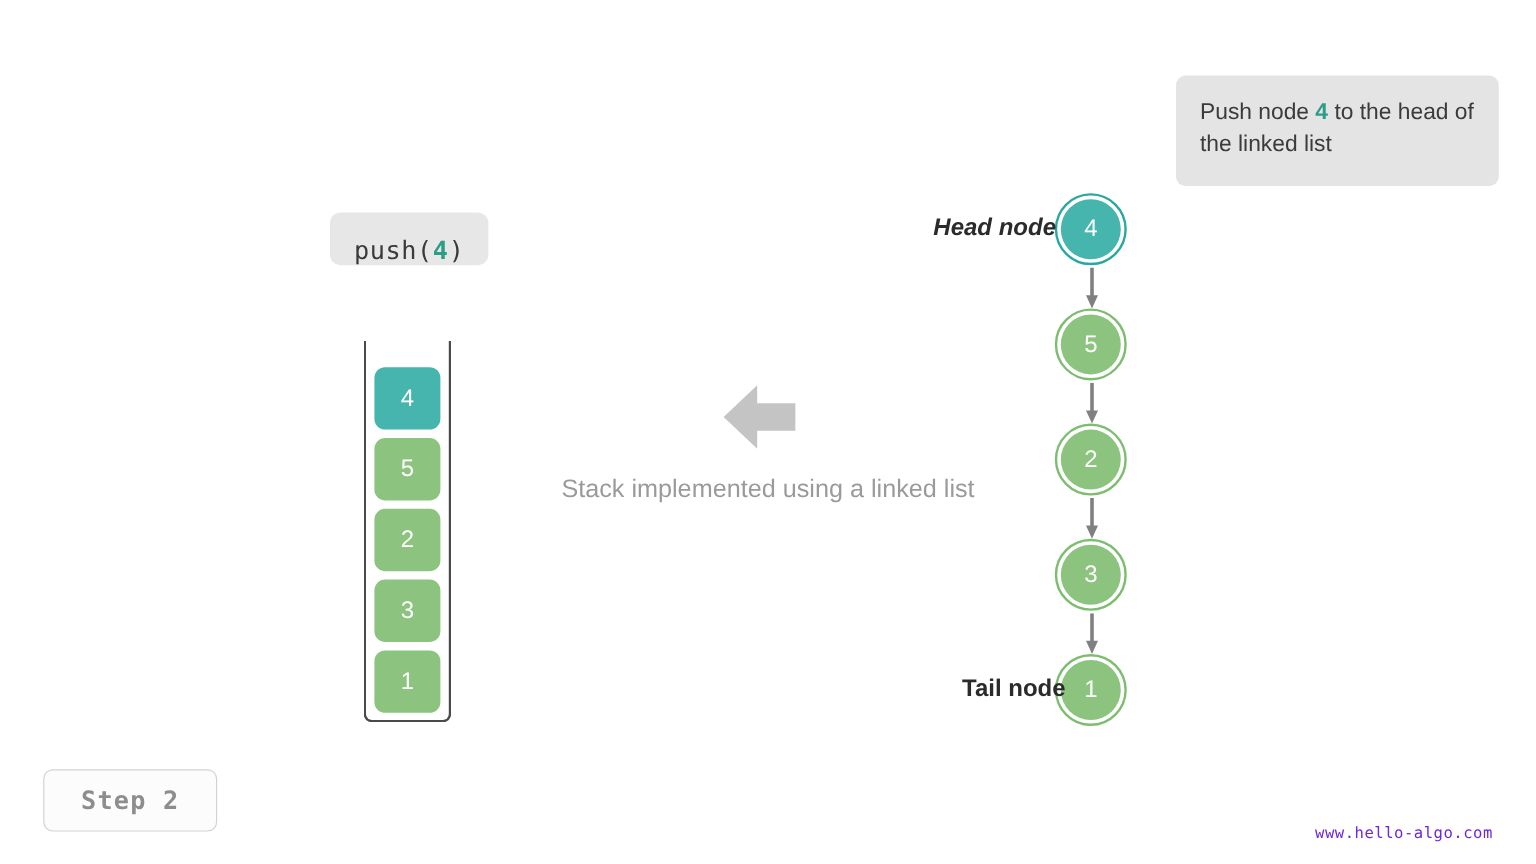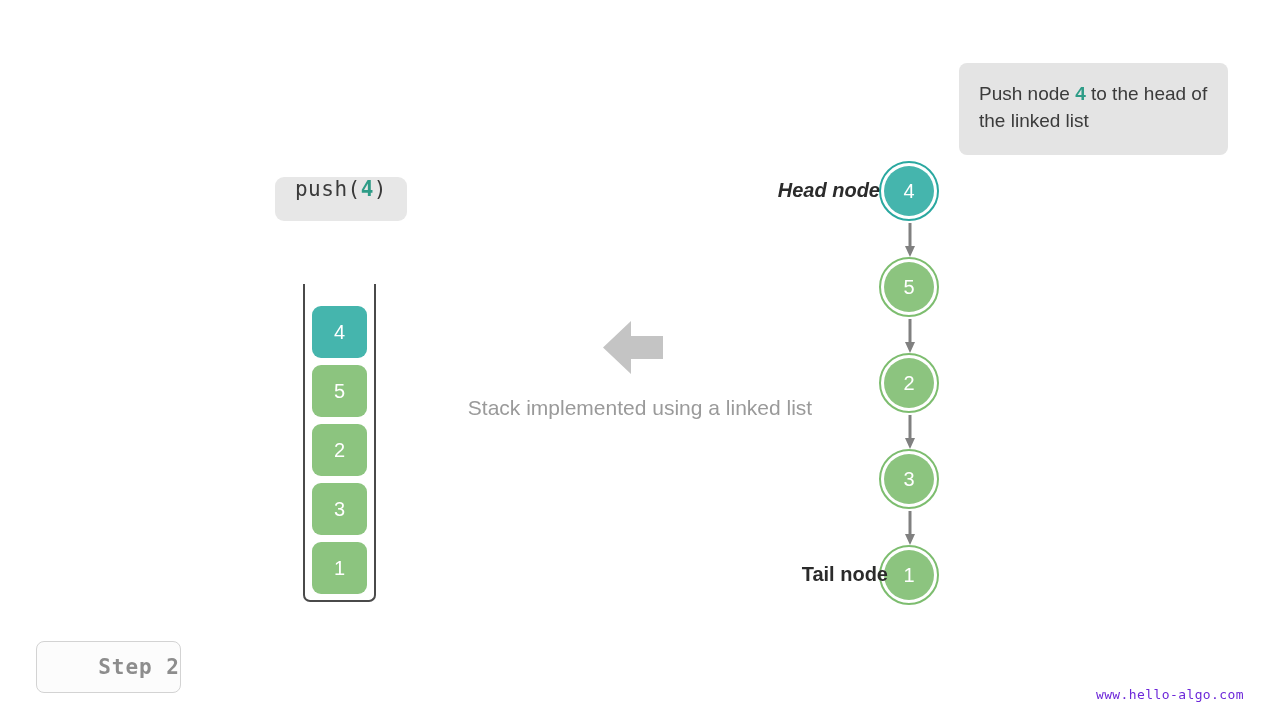--- a/index.html
+++ b/index.html
@@ -11,21 +11,21 @@
     width: 1280px;
     height: 720px;
     position: relative;
     overflow: hidden;
     font-family: "Liberation Sans", sans-serif;
   }
 
   
   .callout {
     position: absolute;
-    left: 959px;
+    left: 980px;
     top: 63px;
     width: 269px;
     box-sizing: border-box;
     padding: 18px 20px 20px 20px;
     background: #e4e4e4;
     border-radius: 8px;
     color: #3b3b3b;
     font-size: 19px;
     line-height: 1.42;
   }
@@ -38,21 +38,21 @@
   .op-pill {
     position: absolute;
     left: 275px;
     top: 177px;
     width: 132px;
     height: 44px;
     box-sizing: border-box;
     background: #e7e7e7;
     border-radius: 9px;
     display: flex;
-    align-items: flex-start;
+    align-items: flex-end;
     justify-content: center;
     font-family: "DejaVu Sans Mono", "Liberation Mono", monospace;
     font-size: 21px;
     color: #3a3a3a;
     letter-spacing: 0.5px;
   }
   .op-pill .hl {
     color: #2e9c87;
     font-weight: bold;
   }
@@ -190,21 +190,21 @@
     left: 36px;
     top: 641px;
     width: 145px;
     height: 52px;
     box-sizing: border-box;
     background: #fcfcfc;
     border: 1px solid #d3d3d3;
     border-radius: 8px;
     display: flex;
     align-items: center;
-    justify-content: flex-end;
+    justify-content: center;
     font-family: "DejaVu Sans Mono", "Liberation Mono", monospace;
     font-size: 21px;
     font-weight: bold;
     color: #8d8d8d;
     letter-spacing: 1px;
   }
 
   
   .watermark {
     position: absolute;

